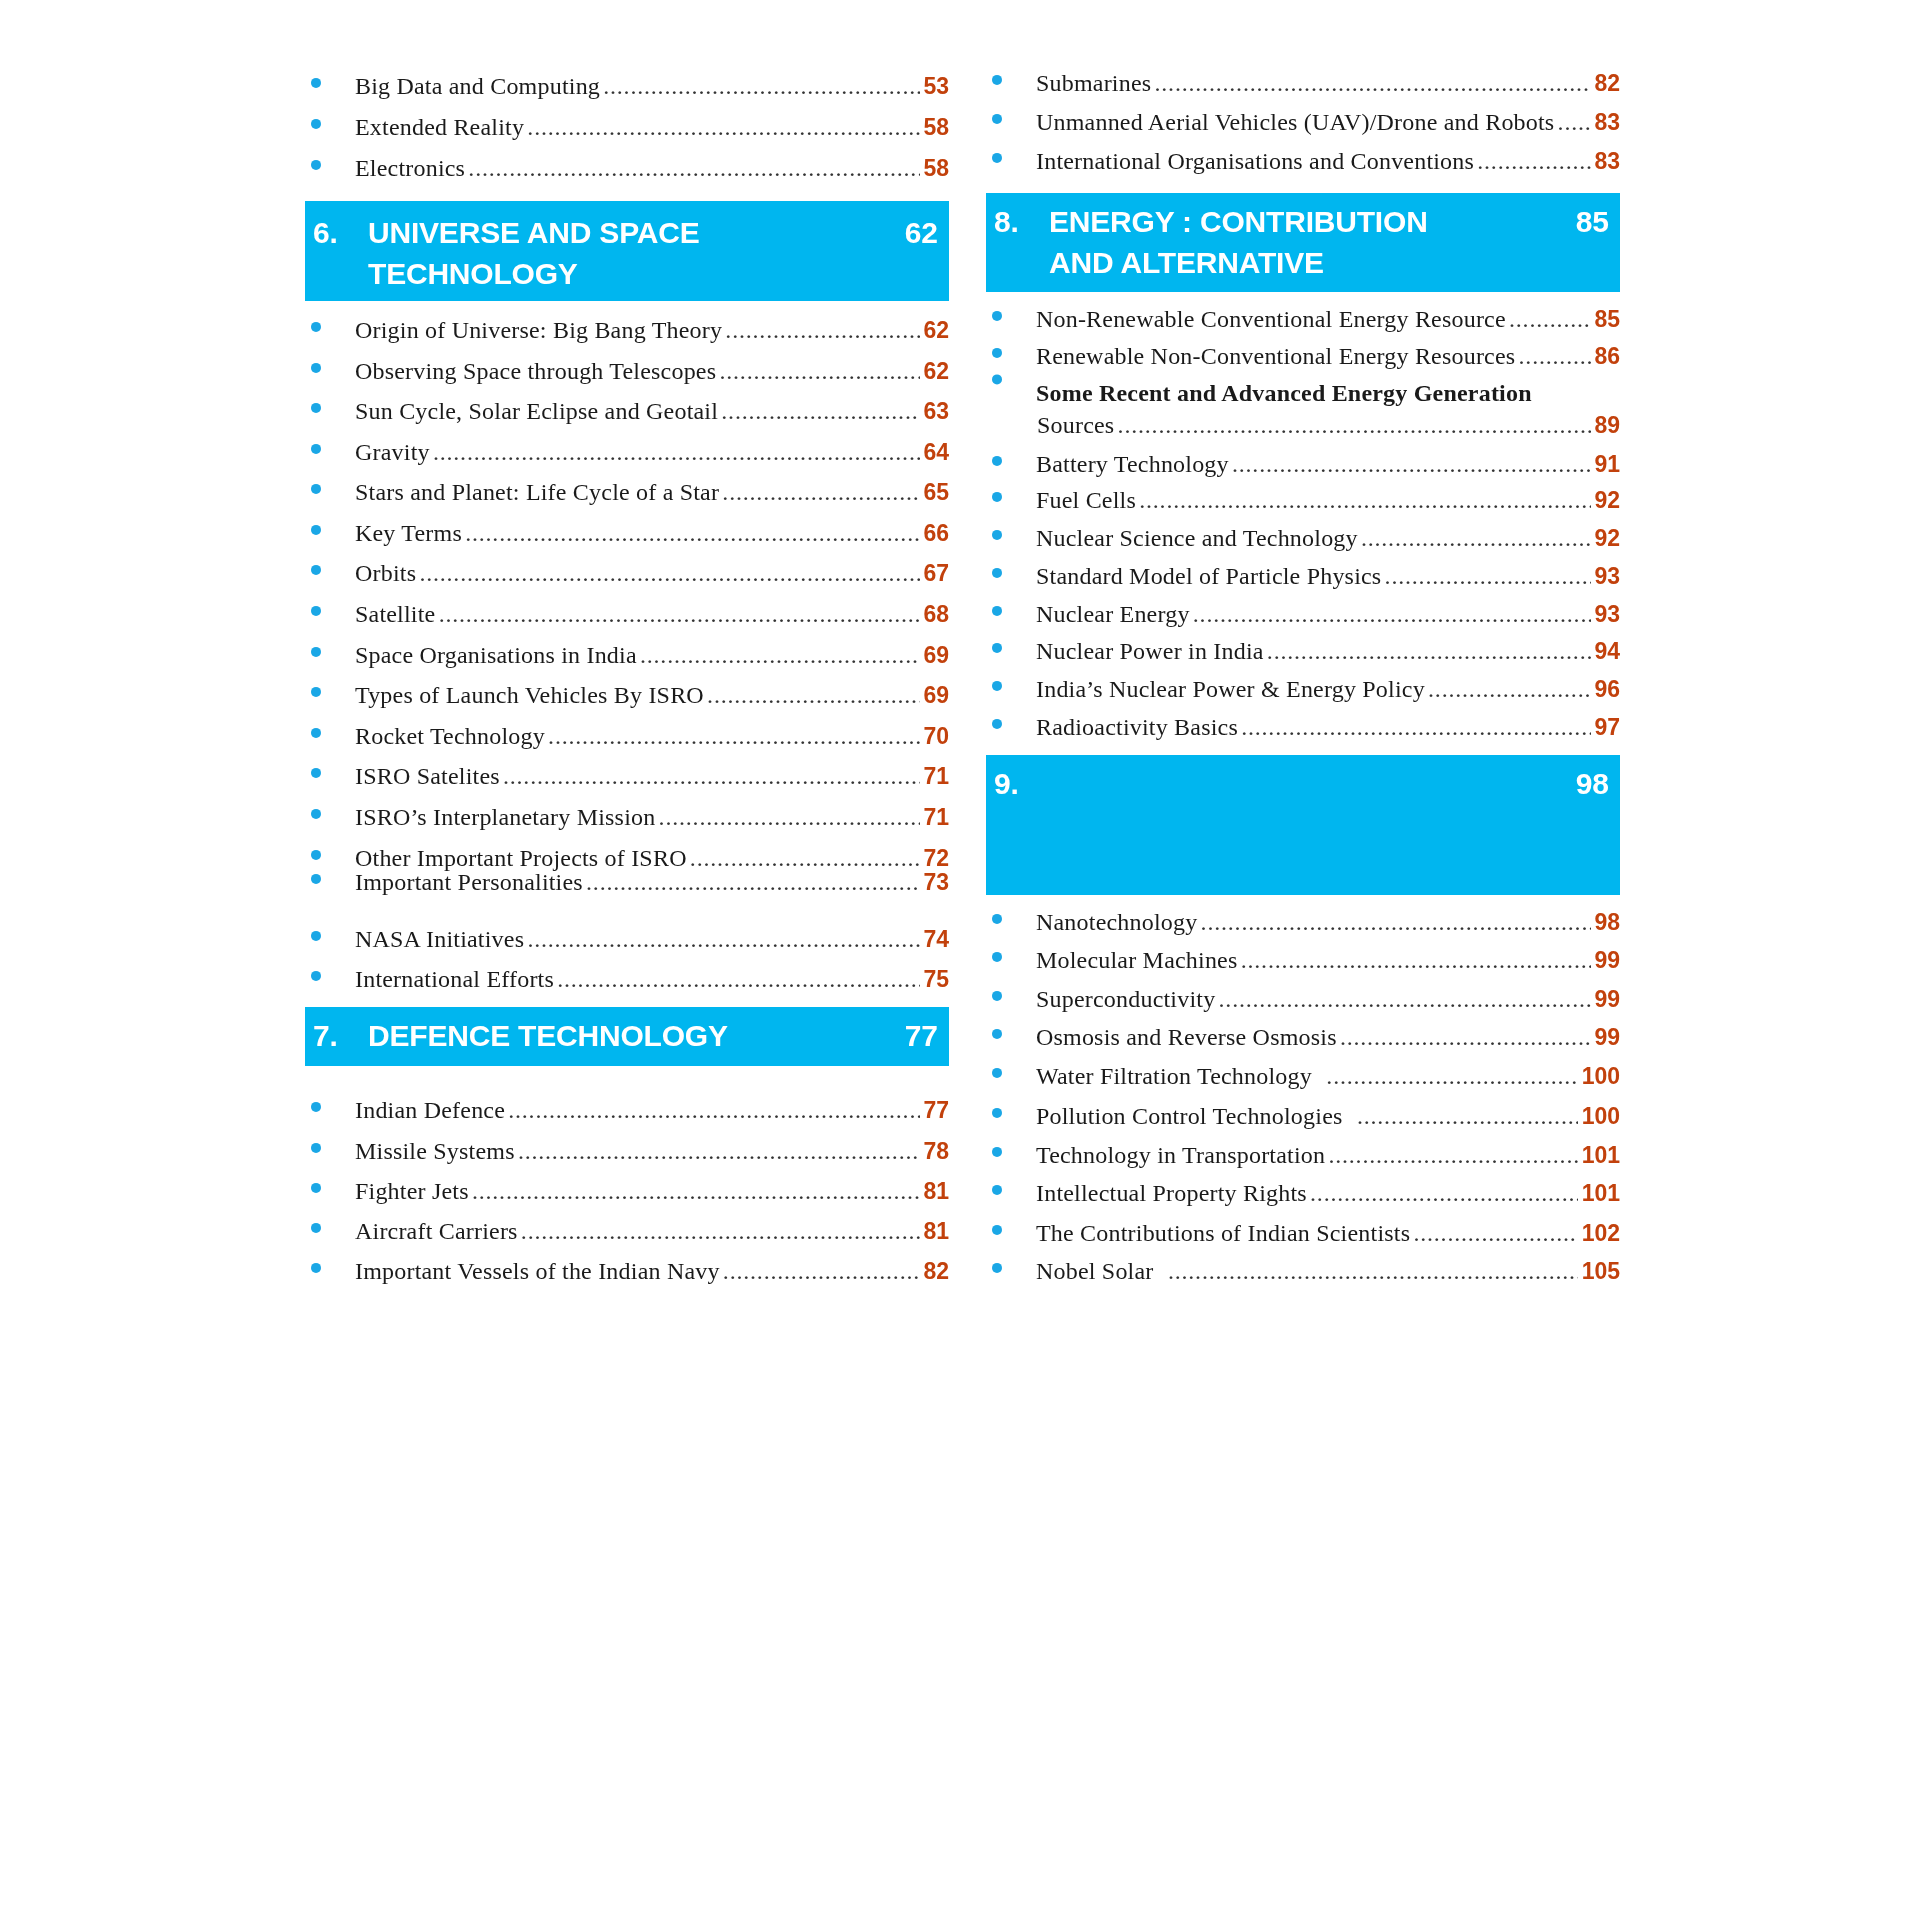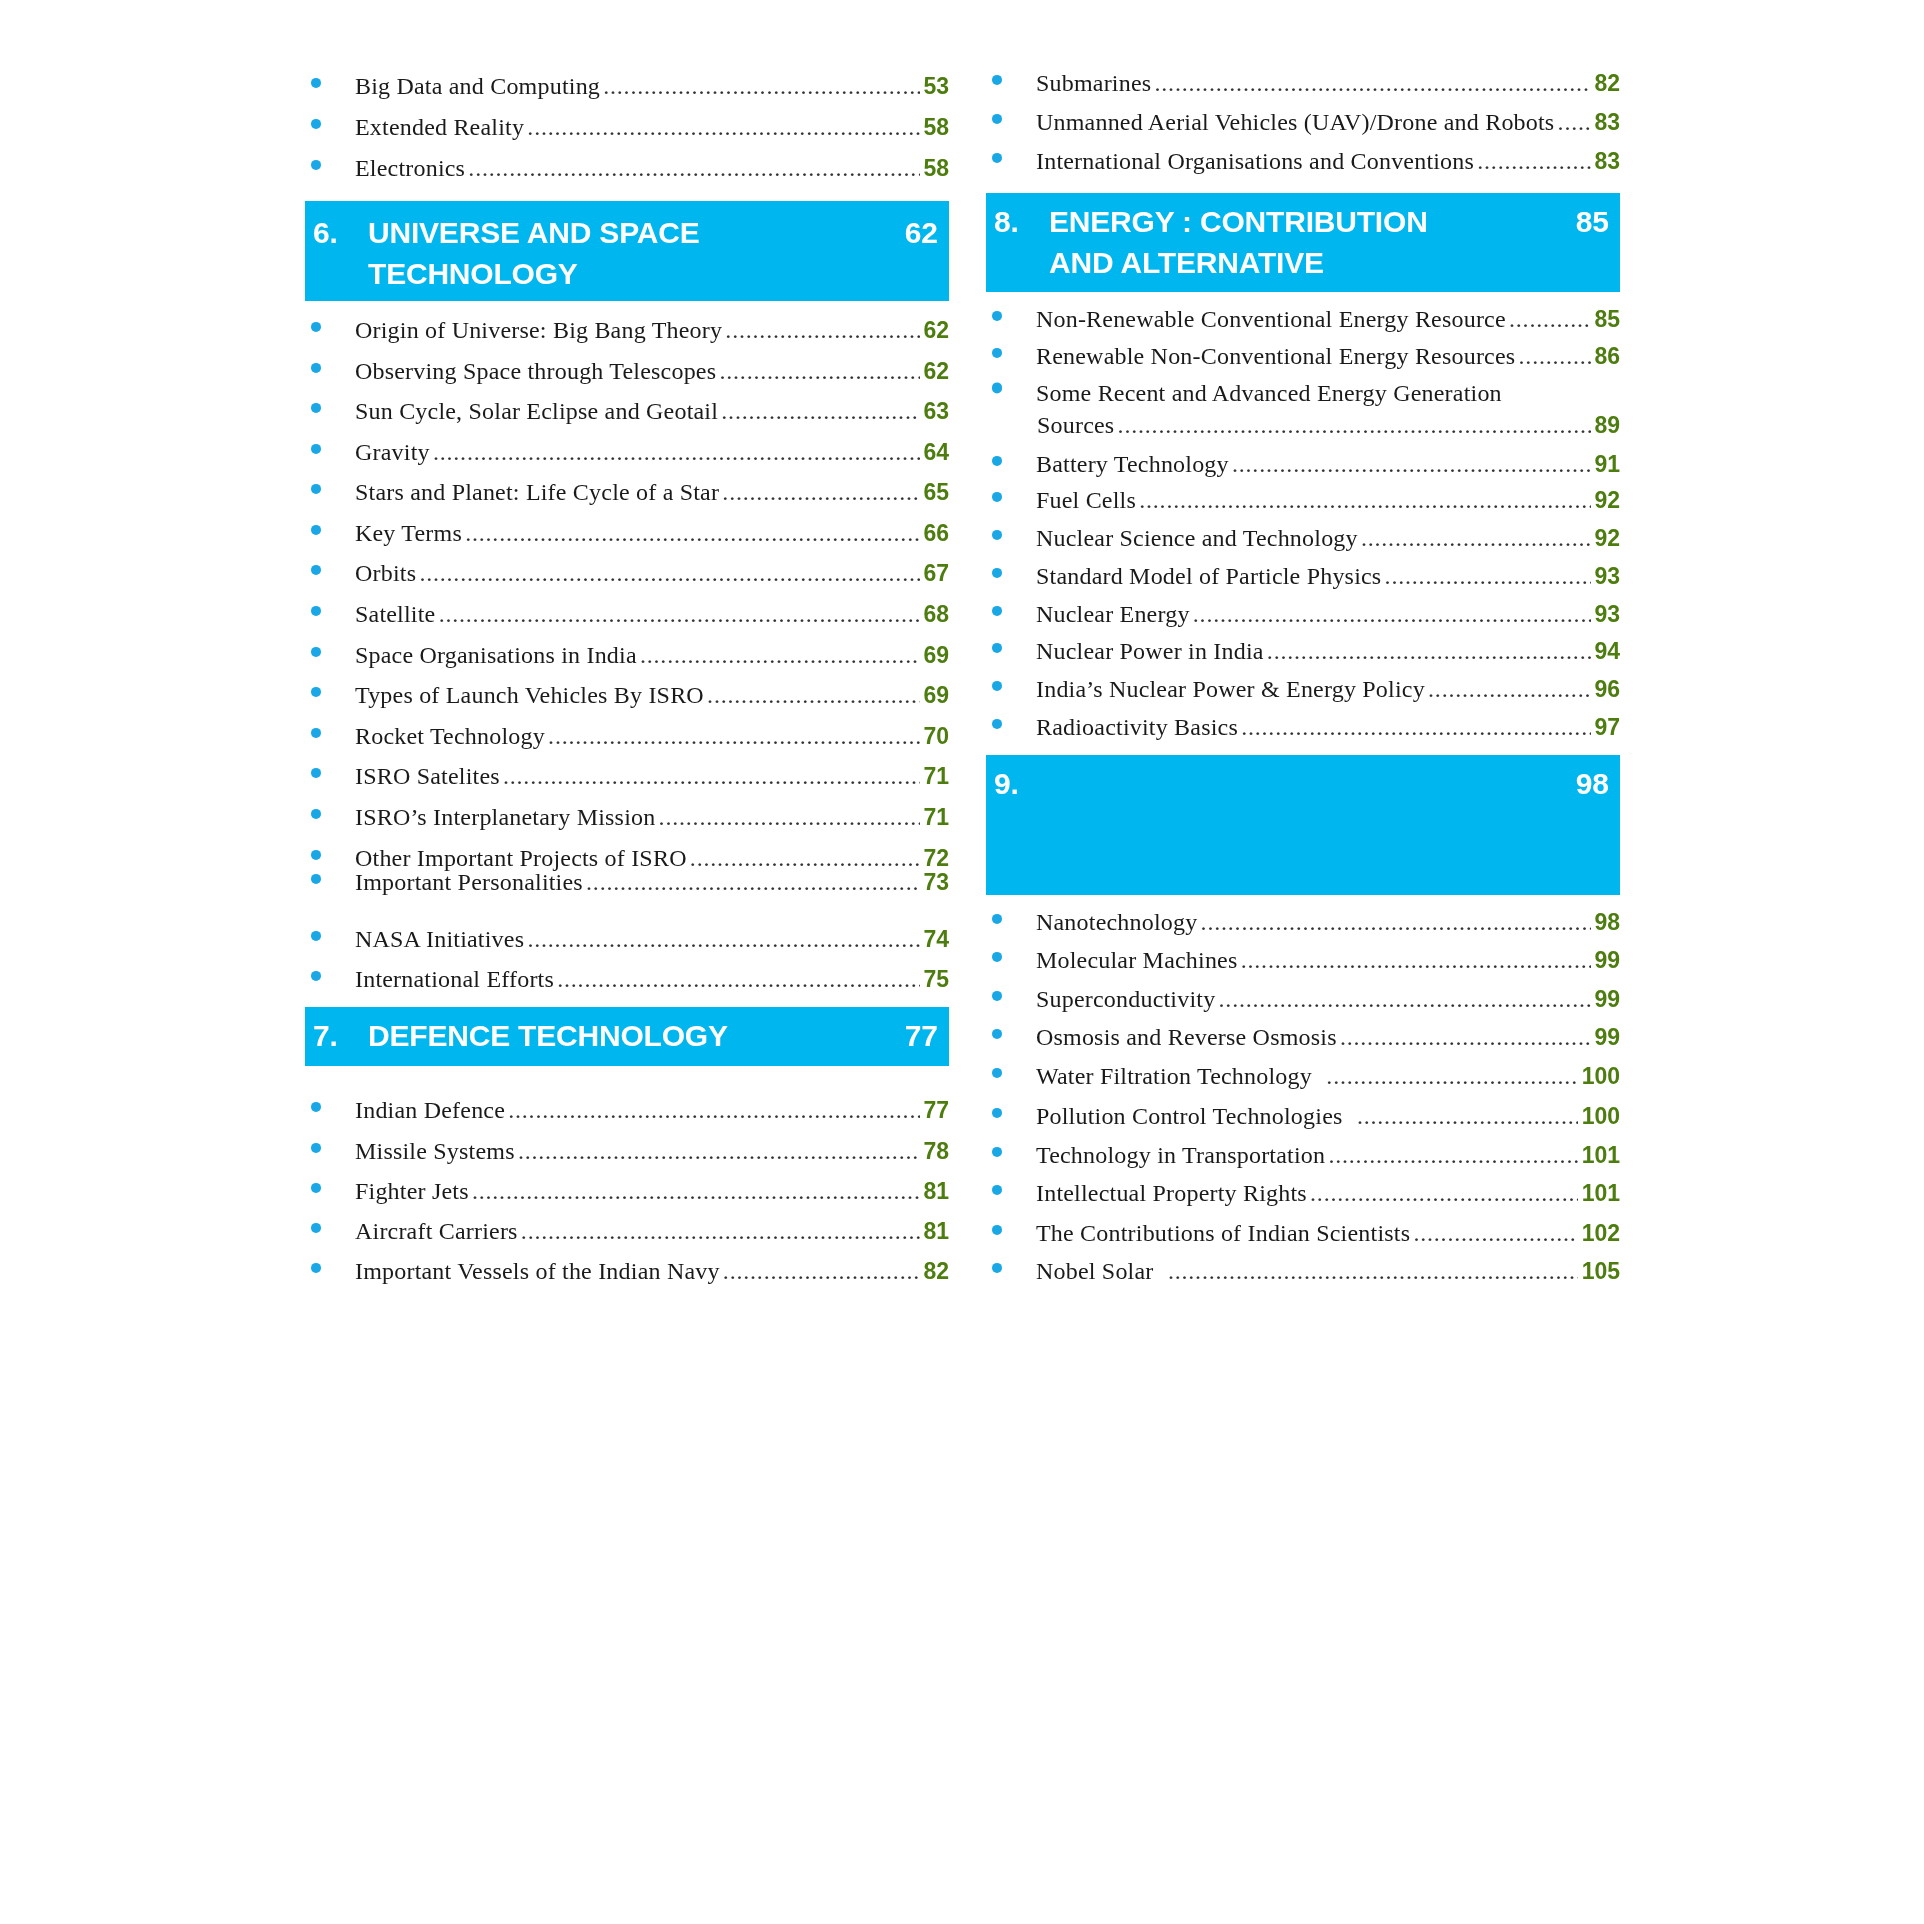--- a/index.html
+++ b/index.html
@@ -22,25 +22,25 @@
     }
     .row .label { white-space: nowrap; flex: 0 0 auto; letter-spacing: 0.2px; }
     .row .dots {
       flex: 1 1 auto; overflow: hidden; white-space: nowrap;
       margin: 0 3.2px 0 3.2px; color: #333; letter-spacing: 0.8px;
     }
     .row .dots::before {
       content: "..............................................................................................................................................................................";
     }
     .row .page {
-      flex: 0 0 auto; color: #4d7c0f; font-weight: bold;
+      flex: 0 0 auto; color: #c2410c; font-weight: bold;
       font-family: "Liberation Sans", "DejaVu Sans", sans-serif; font-size: 23px;
     }
     .row.two-line { transform: none; display: block; }
-    .row.two-line .line1 { display: flex; align-items: center; }
+    .row.two-line .line1 { display: flex; align-items: flex-start; font-weight: bold; }
     .row.two-line .line2 { display: flex; align-items: center; padding-left: 51px; margin-top: 4.8px; }
 
     .chapter {
       position: absolute; left: 0; right: 0;
       background: #00b6ef; color: #ffffff;
       font-family: "Liberation Sans", "DejaVu Sans", sans-serif; font-weight: bold;
       font-size: 30px; line-height: 41px; letter-spacing: -0.2px;
     }
     .chapter .num { position: absolute; left: 8px; top: 11.2px; }
     .chapter .title { position: absolute; left: 63px; top: 11.2px; right: 120px; white-space: pre-line; }

